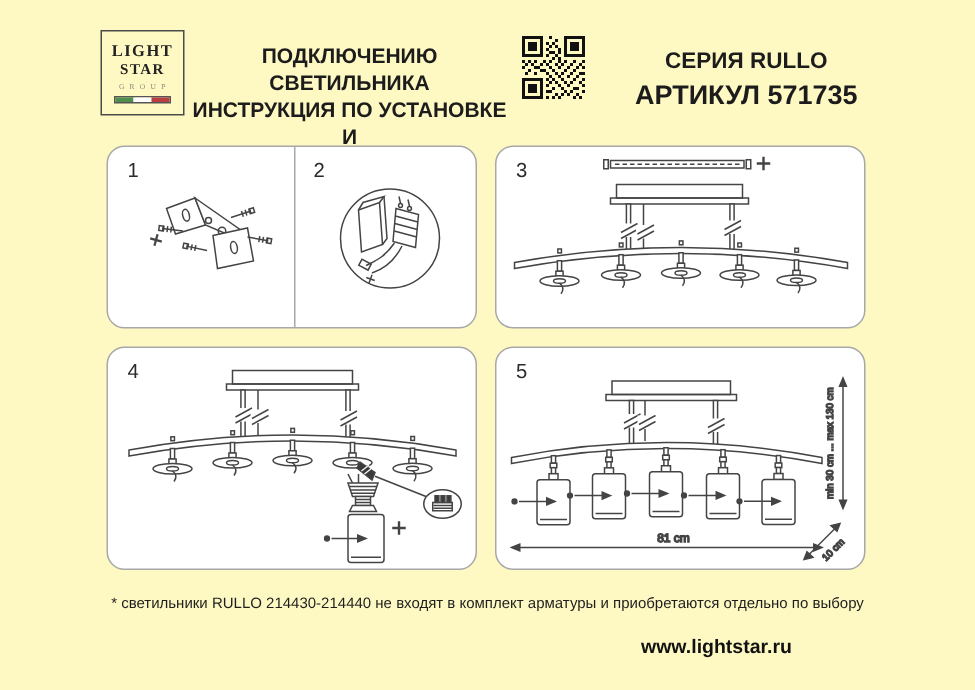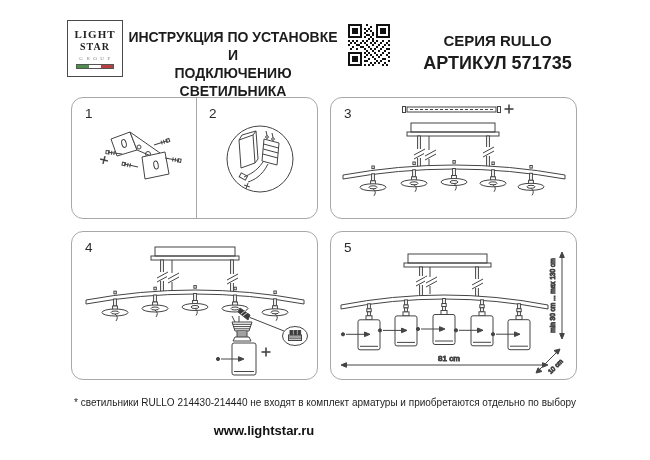--- a/index.html
+++ b/index.html
@@ -1,17 +1,17 @@
 <!DOCTYPE html>
 <html><head>
 <meta charset="utf-8">
 <style>
   html,body{margin:0;padding:0;background:#e8e8e8;}
   .sheet{
-    position:relative;width:650px;height:460px;background:#ffffff;
+    position:relative;width:650px;height:460px;background:#fef9c3;
     font-family:"Liberation Sans", sans-serif;color:#222;overflow:hidden;
   }
   
   .logo-box{
     position:absolute;left:67px;top:20px;width:56px;height:57px;
     border:1.5px solid #4a4a4a;box-sizing:border-box;
     display:flex;flex-direction:column;align-items:center;justify-content:center;
     font-family:"Liberation Serif", serif;
   }
   .logo-l1{font-size:11px;font-weight:bold;letter-spacing:1px;color:#222;line-height:11px;}
@@ -44,21 +44,21 @@
   .panel-num.second{left:137px;}
   .divider{position:absolute;left:124px;top:0;bottom:0;width:0;border-left:1.2px solid #a8a8a8;}
   .panel svg{position:absolute;left:0;top:0;}
 
   
   .note{
     position:absolute;left:0;top:397px;width:650px;text-align:center;
     font-size:10px;color:#1e1e1e;
   }
   .website{
-    position:absolute;left:0;top:423px;width:528px;text-align:center;
+    position:absolute;left:0;top:423px;width:528px;text-align:right;
     font-size:13px;font-weight:bold;color:#111;
   }
   .ln{stroke:#444;stroke-width:1;fill:none;}
   .dimtxt{font-family:"Liberation Sans",sans-serif;fill:#333;}
 </style>
 </head>
 <body>
 
 <div class="sheet">
 
@@ -67,22 +67,22 @@
     <span class="logo-l2">STAR</span>
     <span class="logo-l3">GROUP</span>
     <span class="logo-flag">
       <span class="flag-green"></span>
         <span class="flag-white"></span>
         <span class="flag-red"></span>
     </span>
   </div>
 
   <div class="doc-title">
+    <div>ПОДКЛЮЧЕНИЮ СВЕТИЛЬНИКА</div>
     <div>ИНСТРУКЦИЯ ПО УСТАНОВКЕ И</div>
-    <div>ПОДКЛЮЧЕНИЮ СВЕТИЛЬНИКА</div>
   </div>
 
   <svg class="qr" width="42" height="42" viewBox="0 0 42 42">
     <rect x="1" y="1" width="12" height="12" fill="none" stroke="#111" stroke-width="2"></rect>
     <rect x="4" y="4" width="6" height="6" fill="#111"></rect>
     <rect x="29" y="1" width="12" height="12" fill="none" stroke="#111" stroke-width="2"></rect>
     <rect x="32" y="4" width="6" height="6" fill="#111"></rect>
     <rect x="1" y="29" width="12" height="12" fill="none" stroke="#111" stroke-width="2"></rect>
     <rect x="4" y="32" width="6" height="6" fill="#111"></rect>
     <path fill="#111" d="M18,0h2v2h-2z M22,2h2v2h-2z M16,4h2v2h-2z M20,4h2v2h-2z M18,6h2v2h-2z M22,6h2v2h-2z

